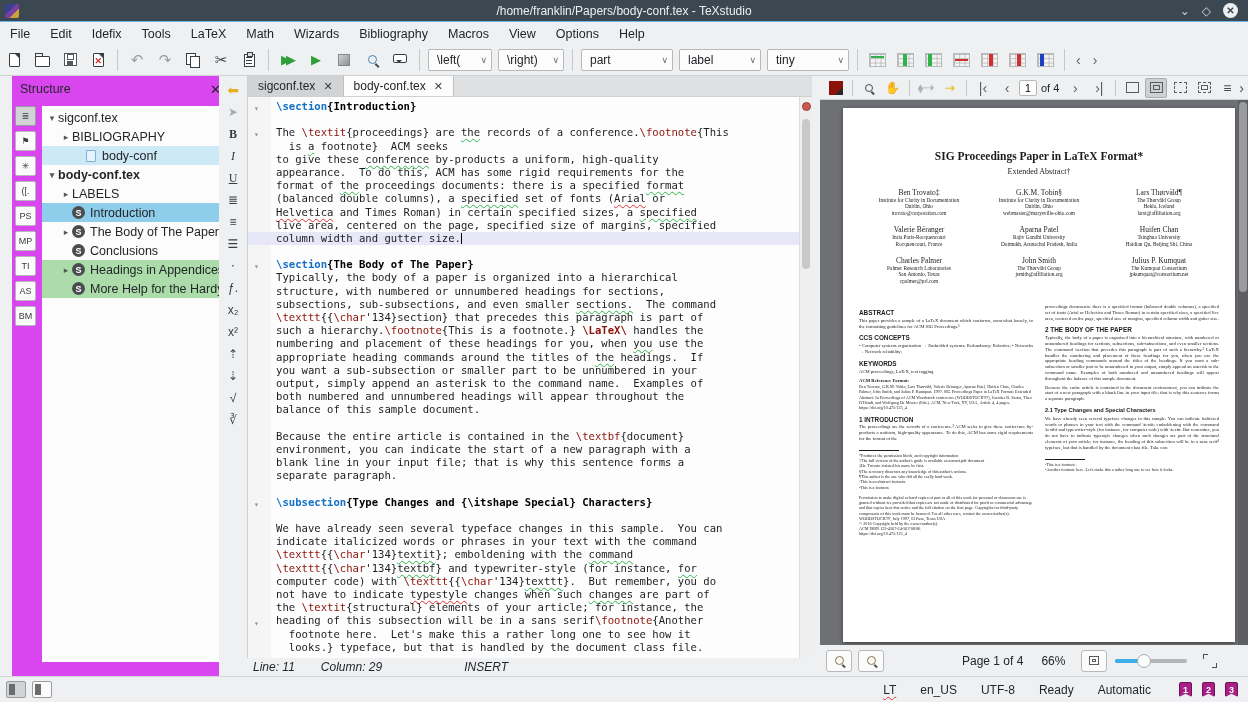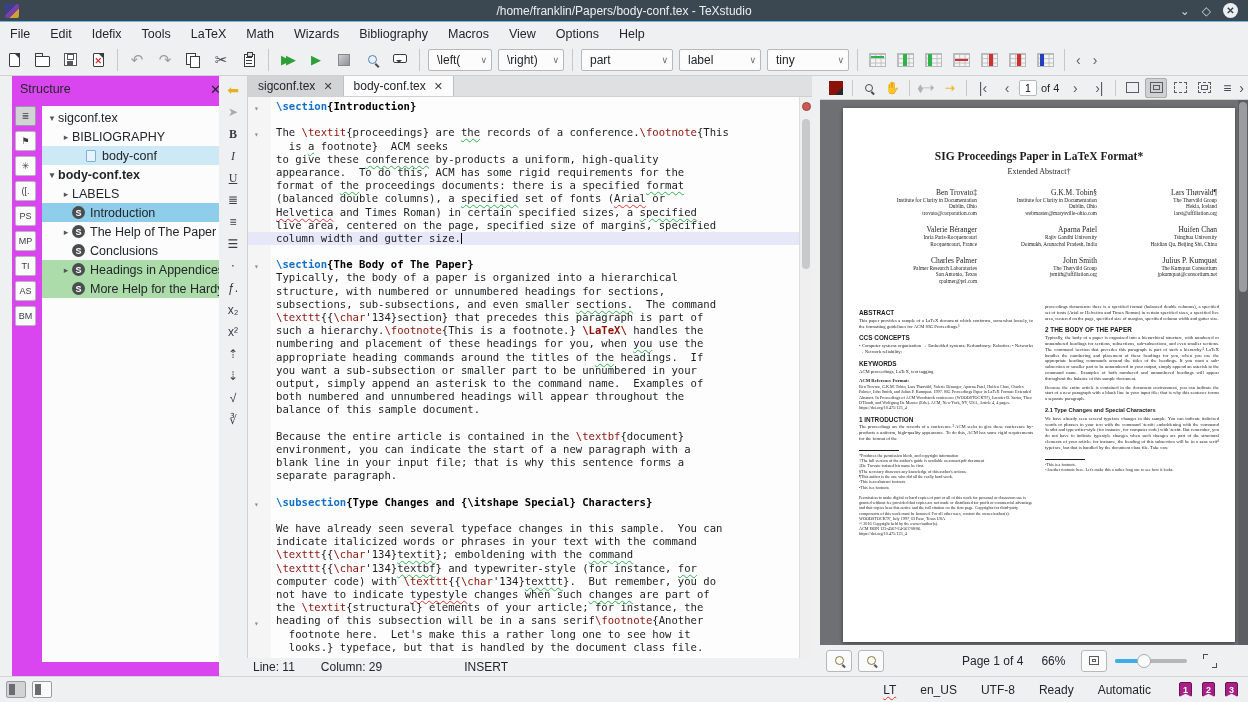--- a/index.html
+++ b/index.html
@@ -122,21 +122,21 @@
   .caret { display:inline-block; width:1px; height:11px; background:#000; vertical-align:-2px; }
   .escroll { position:absolute; right:0; top:21px; width:13px; bottom:0; background:#efefef; border-left:1px solid #ddd; }
   .escroll .handle { position:absolute; left:2px; right:2px; top:22px; height:150px; background:#c8c9ca; border-radius:4px; }
   .escroll .marker { position:absolute; left:2px; top:5px; width:9px; height:9px; border-radius:50%;
     background:#c75c55; border:1px solid #9c423c; }
 
   .splitter { position:absolute; left:812px; top:76px; width:8px; height:582px; background:#eff0f1; }
 
   
   .ed-status { position:absolute; left:219px; top:658px; width:593px; height:18px; background:#eff0f1;
-    display:flex; align-items:center; font-size:12px; color:#232629; gap:26px; padding-left:34px;}
+    display:flex; align-items:center; font-size:12px; color:#232629; gap:26px; padding-left:34px;font-style:italic;}
 
   
   .pdf { position:absolute; left:820px; top:76px; width:428px; height:600px; background:#eff0f1; }
   .pdf-toolbar { height:24px; display:flex; align-items:center; border-bottom:1px solid #cfd0d1; padding-left:4px;}
   .pv-btn { width:22px; height:20px; display:flex; align-items:center; justify-content:center; border-radius:2px; margin:0 1px;}
   .pv-btn.sel { background:#cfd0d1; border:1px solid #aaacae; }
   .pv-sep { width:1px; height:16px; background:#c6c7c8; margin:0 4px; }
   .texlogo { width:14px; height:14px; background:#8a1208; position:relative; }
   .texlogo::after { content:""; position:absolute; right:0; bottom:0; border:4px solid #26282a;
     border-left-color:transparent; border-top-color:transparent; }
@@ -154,21 +154,21 @@
   .fit-ic.inner::after { content:""; position:absolute; left:2px; top:2px; right:2px; bottom:2px; border:1px solid #5a5d60; }
   .pv-right { margin-left:auto; display:flex; align-items:center; gap:8px; padding-right:4px; }
   .pdf-canvas { position:absolute; left:0; top:24px; width:428px; height:545px; background:#6e7073; overflow:hidden;}
   .pdf-scroll { position:absolute; right:0; top:0; width:10px; height:545px; background:#5c5e61; }
   .pdf-scroll .handle { position:absolute; left:1px; right:1px; top:2px; height:190px; background:#9a9c9e; border-radius:4px;}
   .page { position:absolute; left:23px; top:8px; width:392px; height:534px; background:#ffffff;
     box-shadow:0 1px 4px rgba(0,0,0,.45); font-family:"Liberation Serif", serif; color:#1c1c1c; }
   .p-title { text-align:center; font-weight:700; font-size:11.5px; margin-top:42px; }
   .p-sub { text-align:center; font-size:8px; margin-top:5px; }
   .authors { display:grid; grid-template-columns:1fr 1fr 1fr; margin:12px 18px 0; row-gap:9px; column-gap:4px;}
-  .auth { text-align:right; }
+  .auth { text-align:center; }
   .auth .an { font-size:7.5px; }
   .auth .al { font-size:5.3px; line-height:6.4px; color:#222; }
   .cols { position:absolute; left:16px; right:16px; top:196px; bottom:10px; display:flex; gap:12px; }
   .col { width:174px; font-size:4.7px; line-height:5.8px; text-align:justify; }
   .ph { font-family:"Liberation Sans", sans-serif; font-weight:700; font-size:6.4px; margin:6px 0 2px; }
   .ph2 { font-family:"Liberation Sans", sans-serif; font-weight:700; font-size:5.6px; margin:6px 0 2px; }
   .psub { font-weight:700; font-size:4.7px; margin-top:4px; }
   .fnrule { width:40px; border-top:1px solid #1c1c1c; margin:8px 0 2px; }
   .fn { font-size:4.2px; line-height:5.3px; text-align:left; }
   .perm { font-size:4.2px; line-height:5.2px; margin-top:5px; text-align:left; white-space:pre-line; }
@@ -380,21 +380,21 @@
           <span>LABELS</span>
         </div>
         <div class="trow bg-sel" style="padding-left: 18px;">
           <span class="exp"></span>
           <span class="sec-ic">S</span>
           <span>Introduction</span>
         </div>
         <div class="trow" style="padding-left: 18px;">
           <span class="exp">▸</span>
           <span class="sec-ic">S</span>
-          <span>The Help of The Paper</span>
+          <span>The Body of The Paper</span>
         </div>
         <div class="trow" style="padding-left: 18px;">
           <span class="exp"></span>
           <span class="sec-ic">S</span>
           <span>Conclusions</span>
         </div>
         <div class="trow bg-green" style="padding-left: 18px;">
           <span class="exp">▸</span>
           <span class="sec-ic">S</span>
           <span>Headings in Appendices</span>

